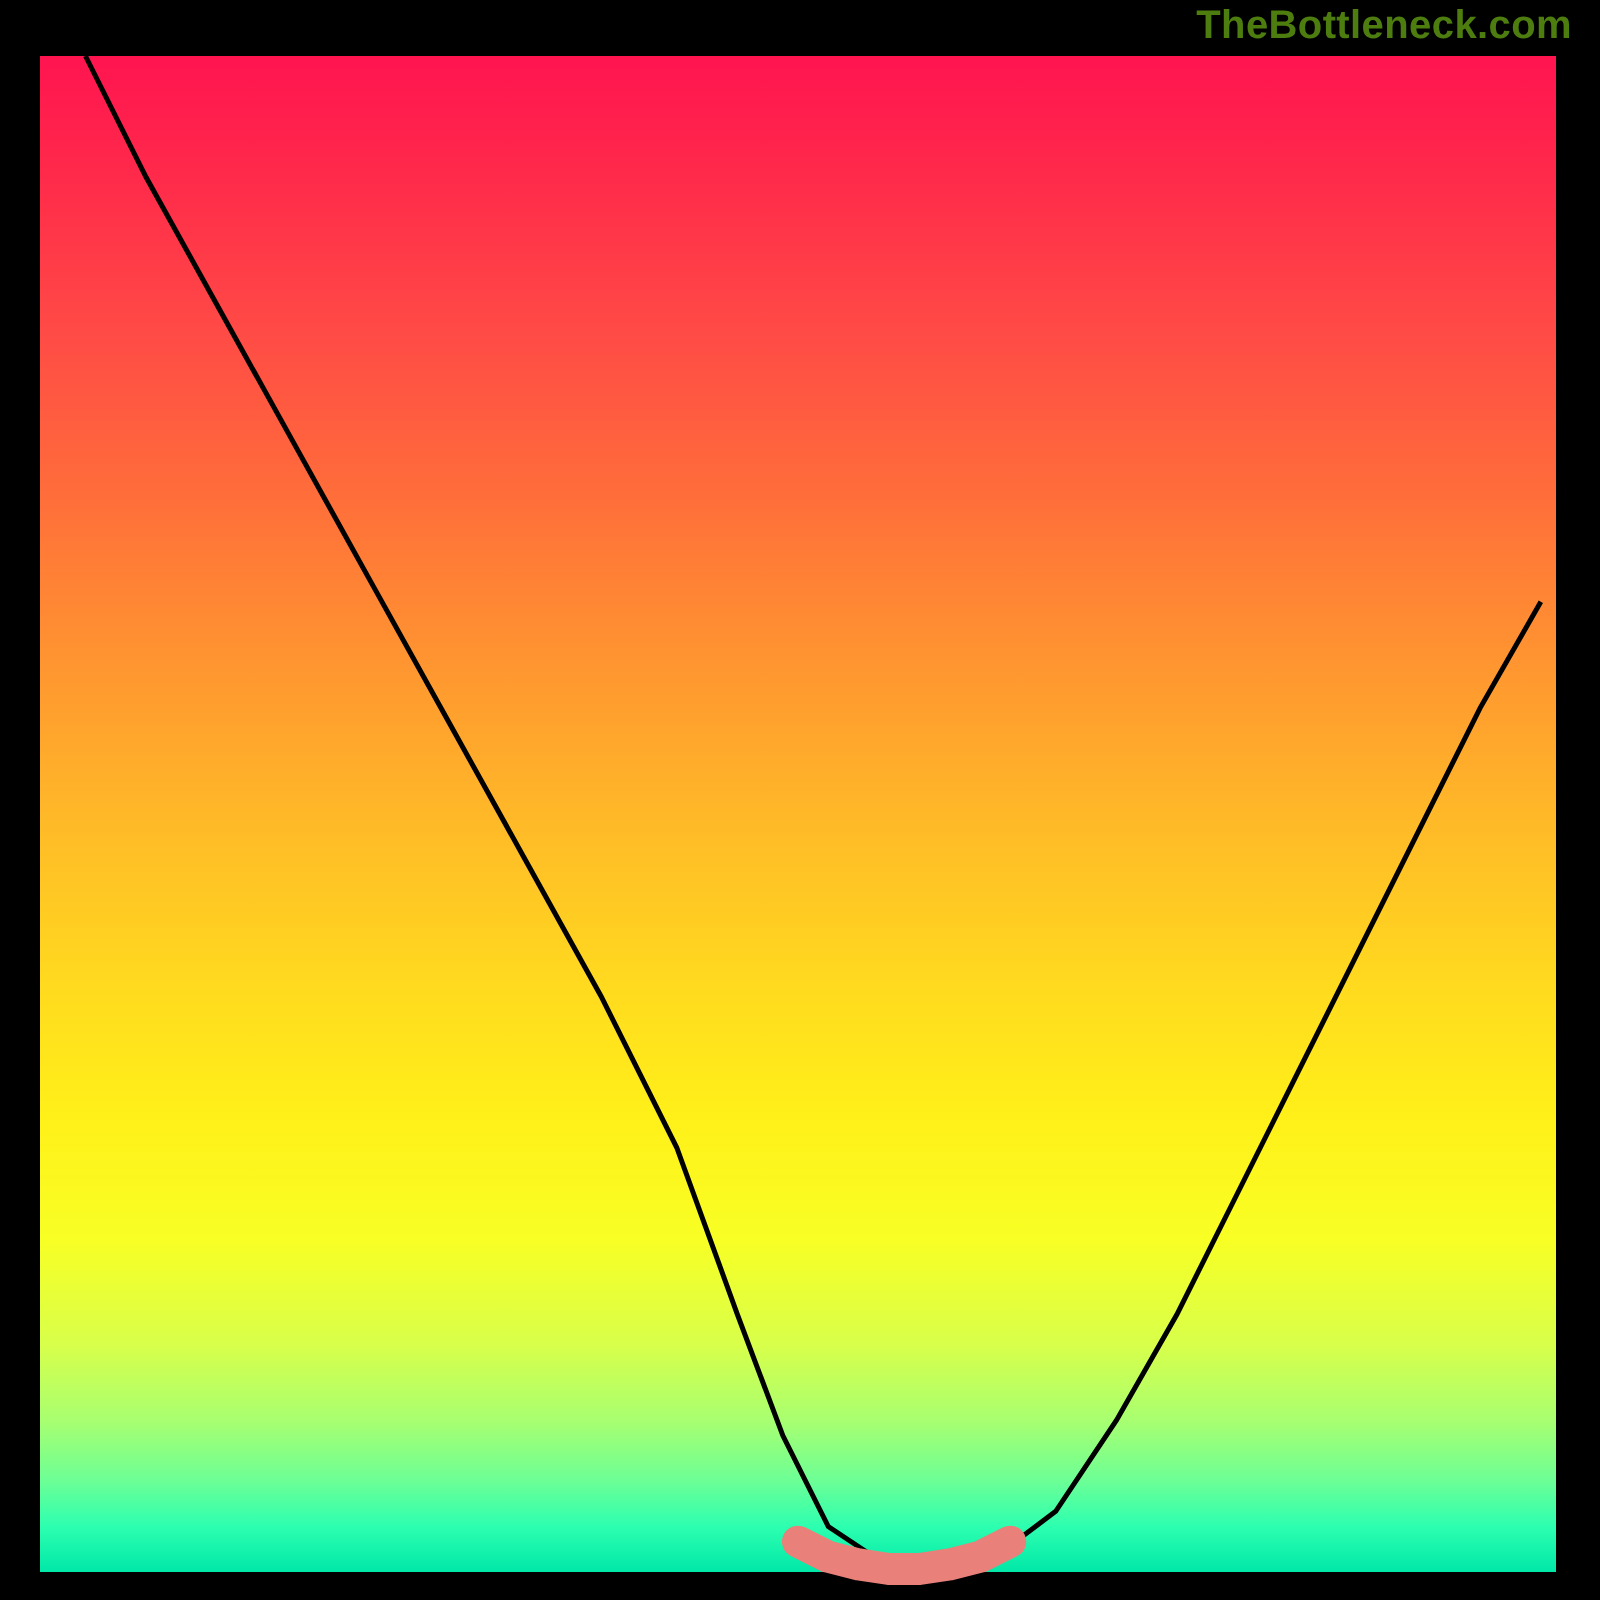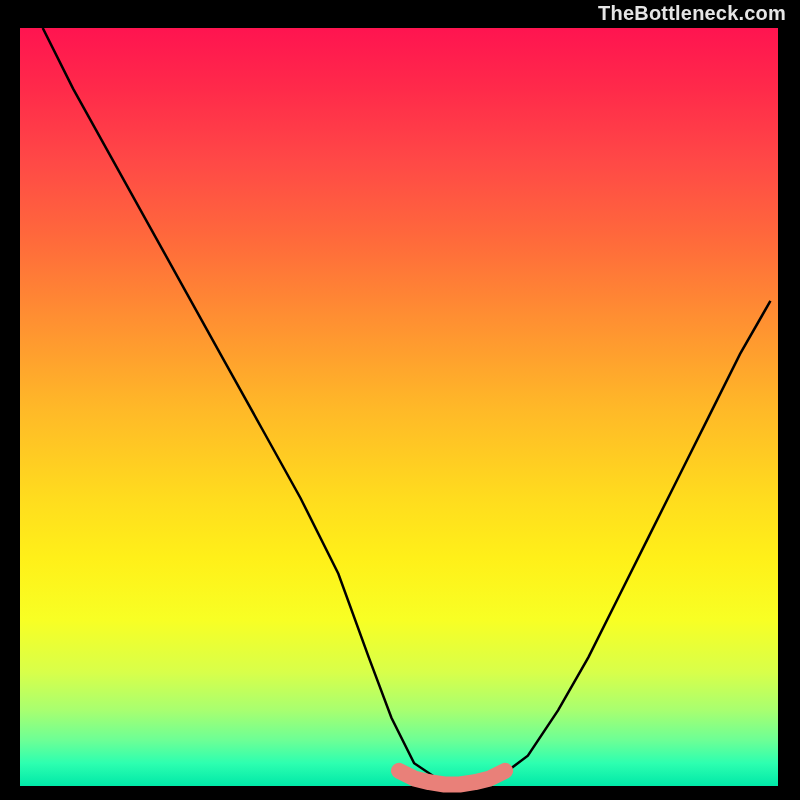--- a/index.html
+++ b/index.html
@@ -55,21 +55,21 @@
     height: 100%;
     overflow: visible;
   }
   .watermark {
     position: absolute;
     top: 2px;
     right: 14px;
     font-family: Arial, Helvetica, sans-serif;
     font-size: 20px;
     font-weight: 600;
-    color: #e5e5e5;
+    color: #4d7c0f;
     letter-spacing: 0.2px;
     user-select: none;
   }
 </style>
 </head>
 <body>
 
 <div class="stage">
   <div class="watermark">TheBottleneck.com</div>
 

